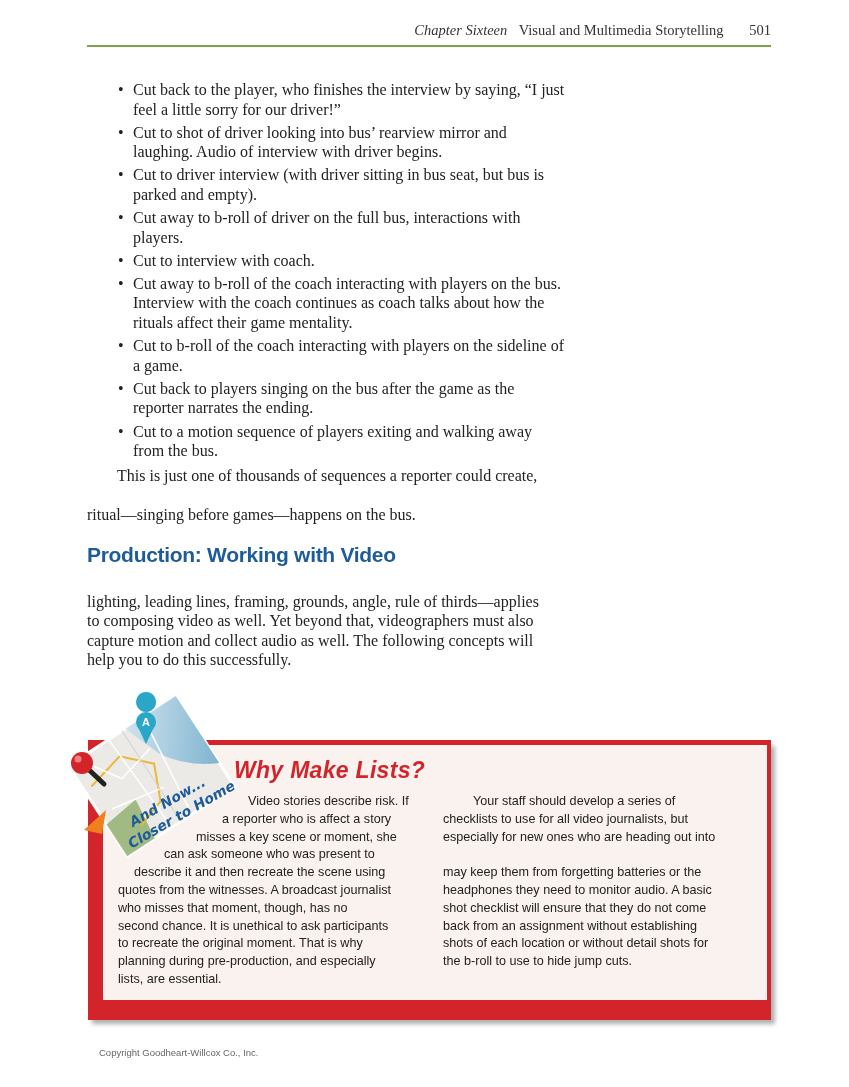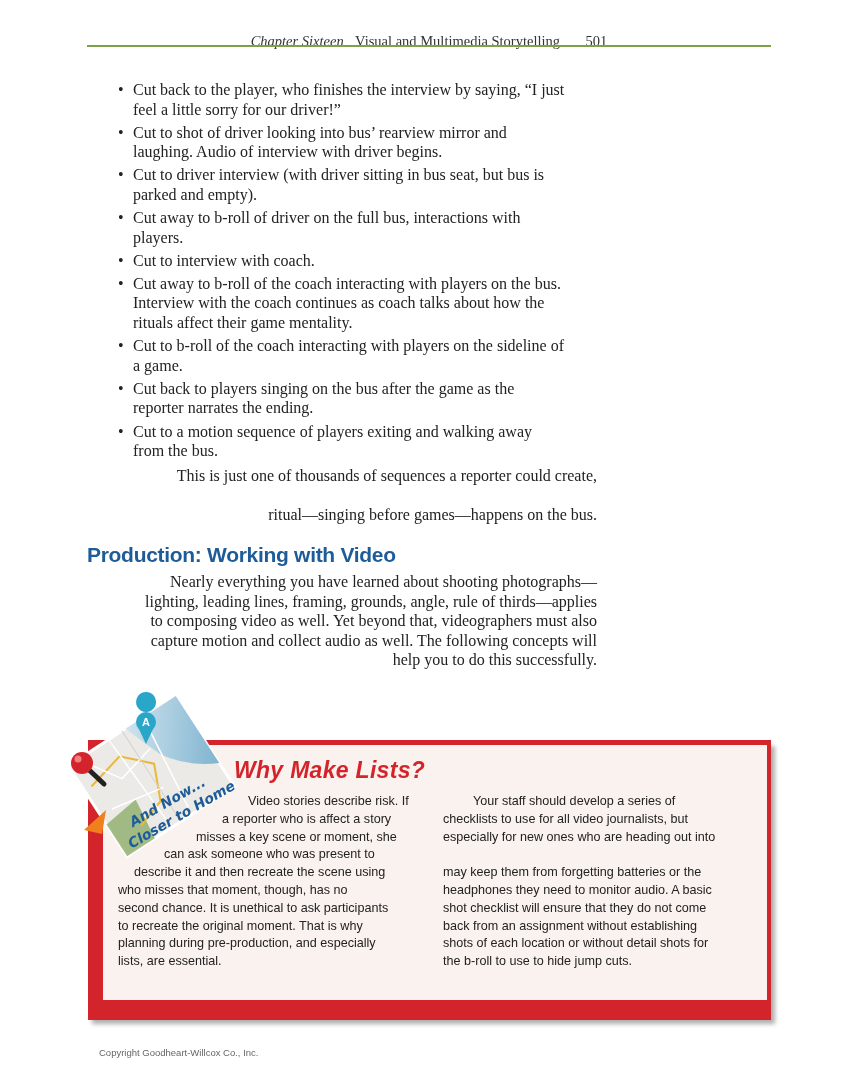--- a/index.html
+++ b/index.html
@@ -1,29 +1,29 @@
 <!DOCTYPE html>
 <html><head>
 <meta charset="utf-8">
 <style>
   html, body { margin:0; padding:0; background:#ffffff; }
   body { width:849px; height:1087px; position:relative; overflow:hidden; }
   .serif { font-family: "Liberation Serif", "DejaVu Serif", serif; }
   .sans { font-family: "Liberation Sans", "DejaVu Sans", sans-serif; }
 
-  .running-head { position:absolute; left:87px; top:33px; width:684px; height:20px; text-align:center; font-size:14.5px; color:#333; }
+  .running-head { position:absolute; left:87px; top:22px; width:684px; height:20px; text-align:right; font-size:14.5px; color:#333; }
   .running-head .chapter { font-style:italic; margin-right:8px; }
   .running-head .pageno { margin-left:22px; }
   .head-rule { position:absolute; left:87px; top:45px; width:684px; height:1.5px; background:#7fa14a; }
 
   .bullets { position:absolute; left:118px; top:80px; width:480px; margin:0; padding:0; list-style:none; font-size:16px; line-height:19.6px; color:#222; }
   .bullets li { position:relative; padding-left:15px; margin-bottom:3.5px; }
   .bullets li .dot { position:absolute; left:0; top:0; }
 
-  .para { position:absolute; left:87px; width:510px; font-size:16px; line-height:19.6px; color:#222; margin:0;text-align:right; }
+  .para { position:absolute; left:87px; width:510px; font-size:16px; line-height:19.6px; color:#222; margin:0; }
   .para .indent { display:inline-block; width:30px; }
 
   .h2 { position:absolute; left:87px; top:543px; font-size:21px; font-weight:bold; color:#1d5c98; letter-spacing:-0.3px; margin:0; }
 
   
   .box-shadow { position:absolute; left:92px; top:746px; width:683px; height:278px; background:#7a7a7a; filter:blur(2px); opacity:0.6; }
   .box-red { position:absolute; left:88px; top:740px; width:683px; height:280px; background:#d4242b; }
   .box-panel { position:absolute; left:103px; top:745px; width:664px; height:255px; background:#faf2ee; }
   .box-title { position:absolute; left:234px; top:757px; font-size:23px; font-weight:bold; font-style:italic; color:#d4242b; letter-spacing:0.3px; }
   .box-col { position:absolute; font-size:12.6px; line-height:17.8px; color:#222; margin:0; }
@@ -59,39 +59,40 @@
 
 <p class="para serif" style="top:466px;">
   <span class="indent"></span><span>This is just one of thousands of sequences a reporter could create,</span><br>
   <br>
   <span>ritual—singing before games—happens on the bus.</span>
 </p>
 
 <h2 class="h2 sans">Production: Working with Video</h2>
 
 <p class="para serif" style="top:572px;">
-  <span class="indent"></span><span>Nearly everything you have learned about shooting photographs—</span><br>
+  <span class="indent"></span><br>
   <span>lighting, leading lines, framing, grounds, angle, rule of thirds—applies</span><br>
   <span>to composing video as well. Yet beyond that, videographers must also</span><br>
   <span>capture motion and collect audio as well. The following concepts will</span><br>
   <span>help you to do this successfully.</span>
 </p>
 
 <div class="box-shadow"></div>
 <div class="box-red"></div>
 <div class="box-panel"></div>
 
 <div class="box-title sans">Why Make Lists?</div>
 
 <div class="box-col col-left sans">
   <span class="ln" style="padding-left:130px">Video stories describe risk. If</span>
   <span class="ln" style="padding-left:104px">a reporter who is affect a story</span>
   <span class="ln" style="padding-left:78px">misses a key scene or moment, she</span>
   <span class="ln" style="padding-left:46px">can ask someone who was present to</span>
   <span class="ln" style="padding-left:16px">describe it and then recreate the scene using</span>
+  <span class="ln">quotes from the witnesses. A broadcast journalist</span>
   <span class="ln">who misses that moment, though, has no</span>
   <span class="ln">second chance. It is unethical to ask participants</span>
   <span class="ln">to recreate the original moment. That is why</span>
   <span class="ln">planning during pre-production, and especially</span>
   <span class="ln">lists, are essential.</span>
 </div>
 
 <div class="box-col col-right sans">
   <span style="display:inline-block;width:30px"></span><span>Your staff should develop a series of</span><br>
   <span>checklists to use for all video journalists, but</span><br>

